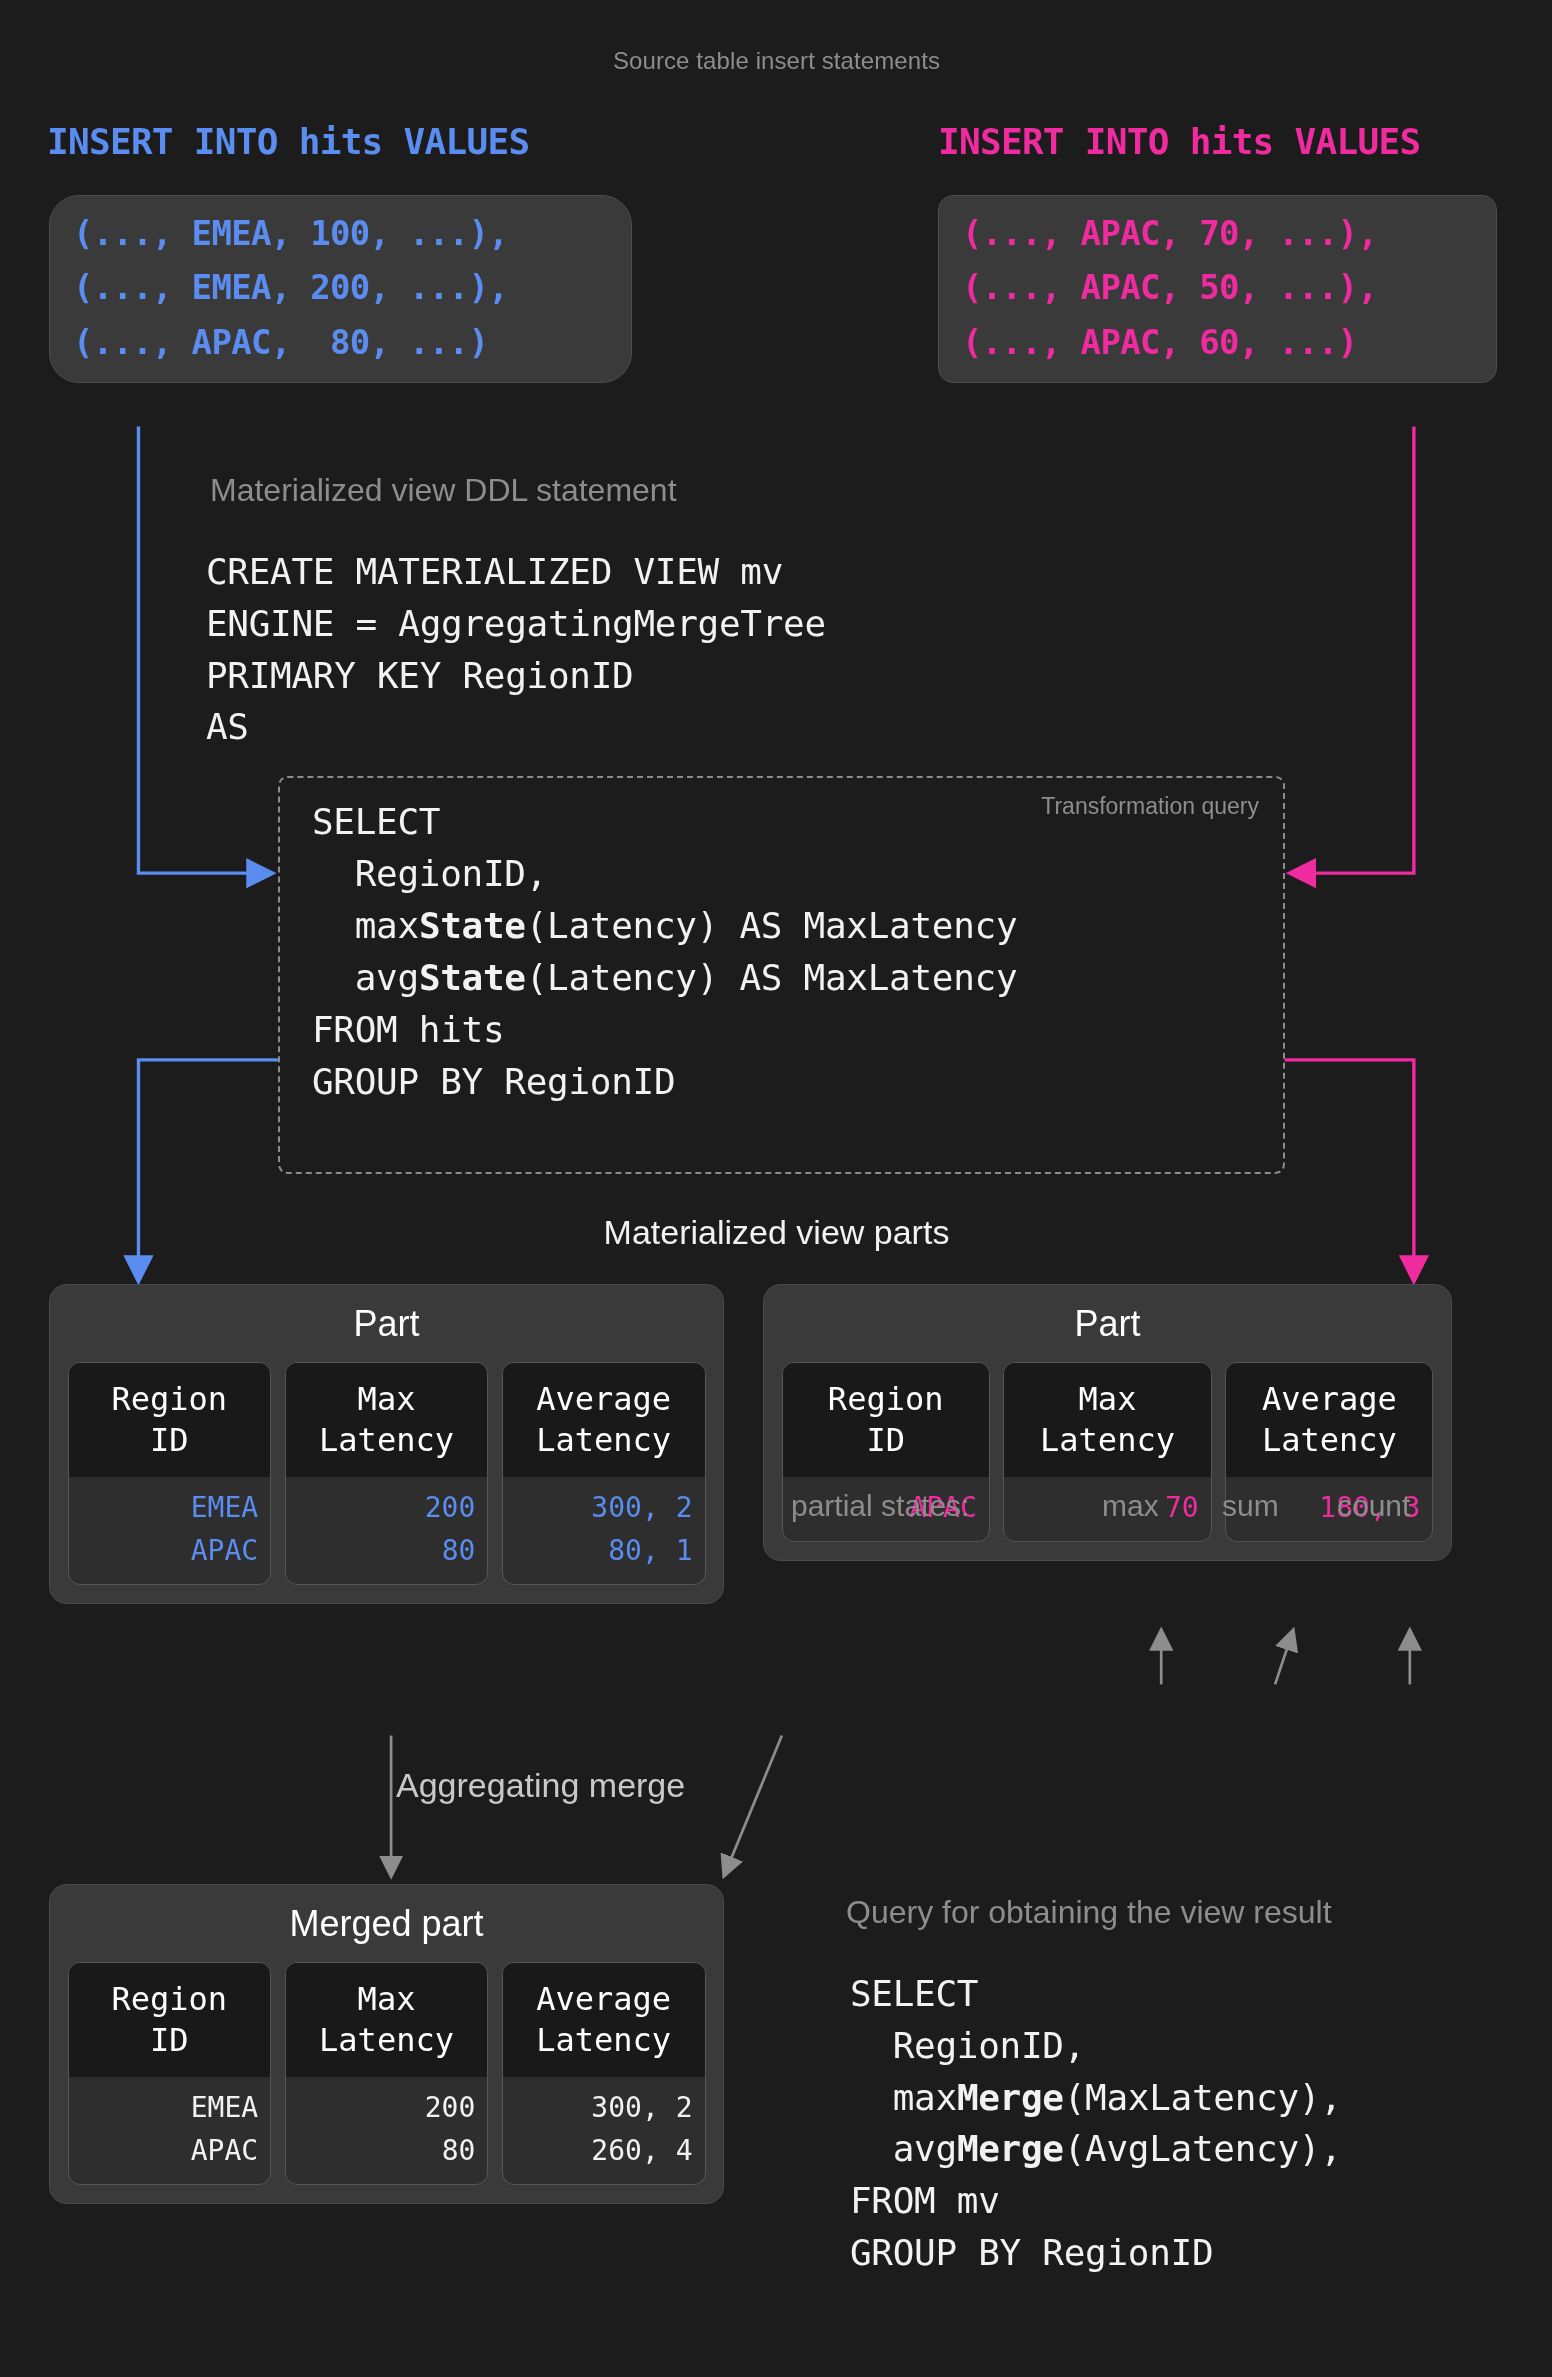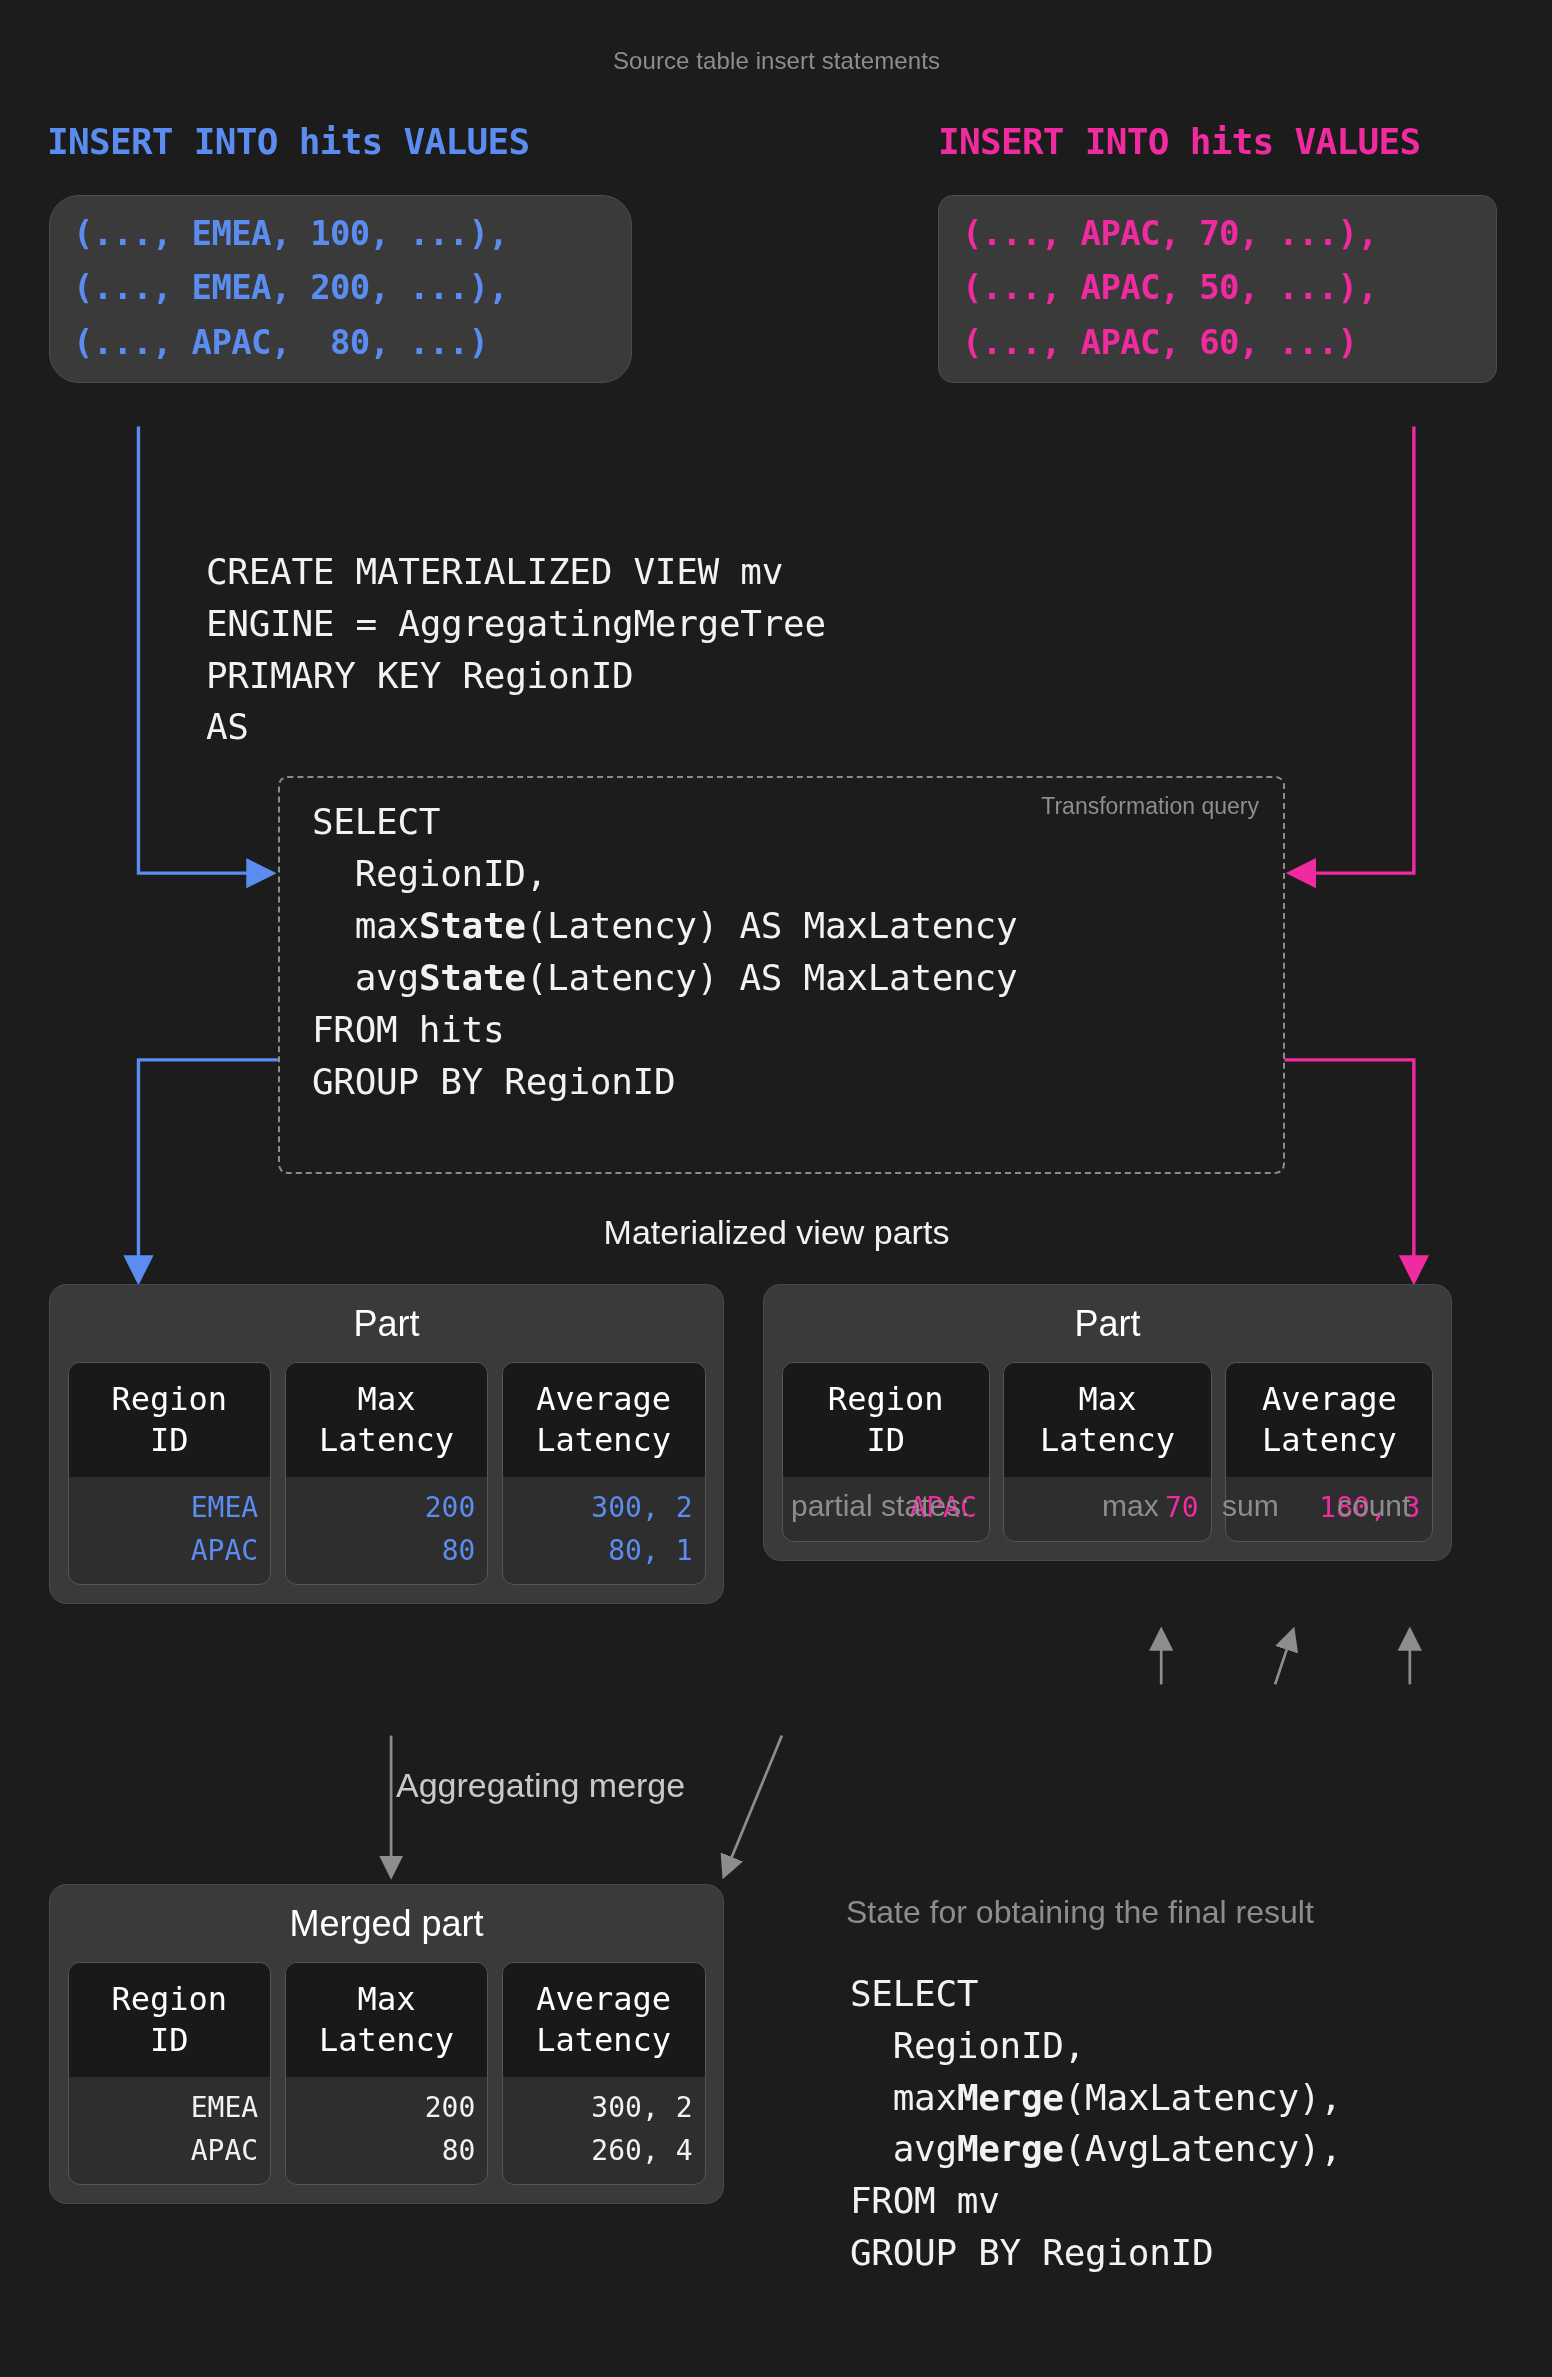--- a/index.html
+++ b/index.html
@@ -208,20 +208,21 @@
   </div>
 
   <div class="abs insert-head pink mono">INSERT INTO hits VALUES</div>
 
   <div class="abs insert-box right">
     <div class="line mono">(..., APAC, 70, ...),</div>
     <div class="line mono">(..., APAC, 50, ...),</div>
     <div class="line mono">(..., APAC, 60, ...)</div>
   </div>
 
+  <div class="abs ddl-caption">Materialized view DDL statement</div>
   <div class="abs ddl-code mono"><span>CREATE MATERIALIZED VIEW mv</span>
 <span>ENGINE = AggregatingMergeTree</span>
 <span>PRIMARY KEY RegionID</span>
 <span>AS</span></div>
 
   <div class="abs tq-box">
     <div class="tq-label">Transformation query</div>
     <div class="tq-code mono"><span>SELECT</span>
 <span>  RegionID,</span>
 <span><span>  max</span><b>State</b><span>(Latency) AS MaxLatency</span></span>
@@ -320,21 +321,21 @@
         <div class="head mono">Average
 Latency</div>
         <div class="body">
           <div class="v mono val-white">300, 2</div>
           <div class="v mono val-white">260, 4</div>
         </div>
       </div>
     </div>
   </div>
 
-  <div class="abs fq-caption">State for obtaining the final result</div>
+  <div class="abs fq-caption">Query for obtaining the view result</div>
   <div class="abs fq-code mono"><span>SELECT</span>
 <span>  RegionID,</span>
 <span><span>  max</span><b>Merge</b><span>(MaxLatency),</span></span>
 <span><span>  avg</span><b>Merge</b><span>(AvgLatency),</span></span>
 <span>FROM mv</span>
 <span>GROUP BY RegionID</span></div>
 
 </div>
 
 

